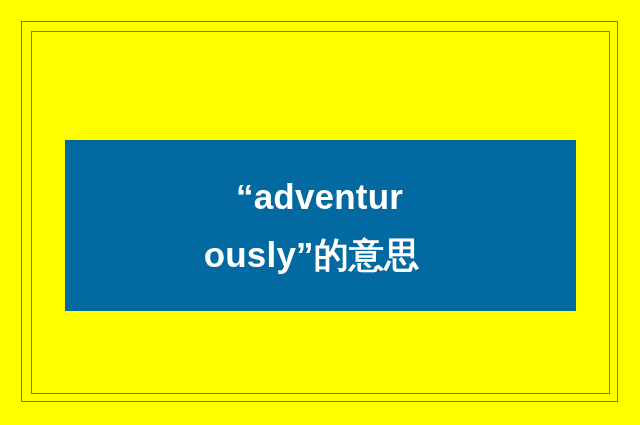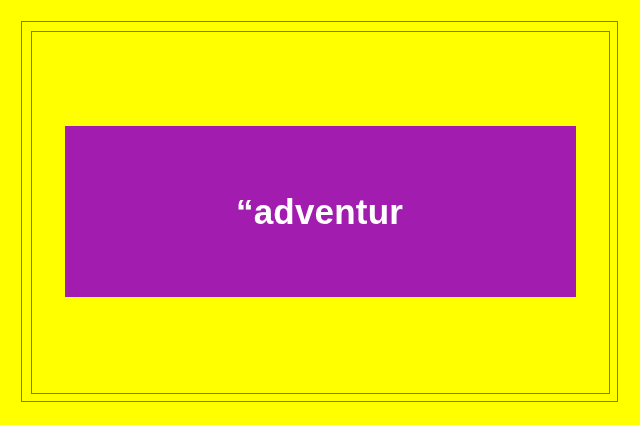--- a/index.html
+++ b/index.html
@@ -40,24 +40,24 @@
     height: 363px;
     border: 1px solid #7f7f19;
     box-sizing: border-box;
     pointer-events: none;
   }
 
   
   .title-card {
     position: absolute;
     left: 65px;
-    top: 126px;
+    top: 140px;
     width: 511px;
     height: 171px;
-    background: #a21caf;
+    background: #0369a1;
     box-sizing: border-box;
     display: flex;
     flex-direction: column;
     align-items: center;
     justify-content: center;
   }
 
   .title-line {
     color: #ffffff;
     font-weight: bold;
@@ -77,15 +77,16 @@
 </head>
 <body>
 
 <div class="canvas">
 
   <div class="frame-outer"></div>
   <div class="frame-inner"></div>
 
   <div class="title-card">
     <div class="title-line title-line-1">“adventur</div>
+    <div class="title-line title-line-2">ously”的意思</div>
   </div>
 
 </div>
 
 </body></html>

